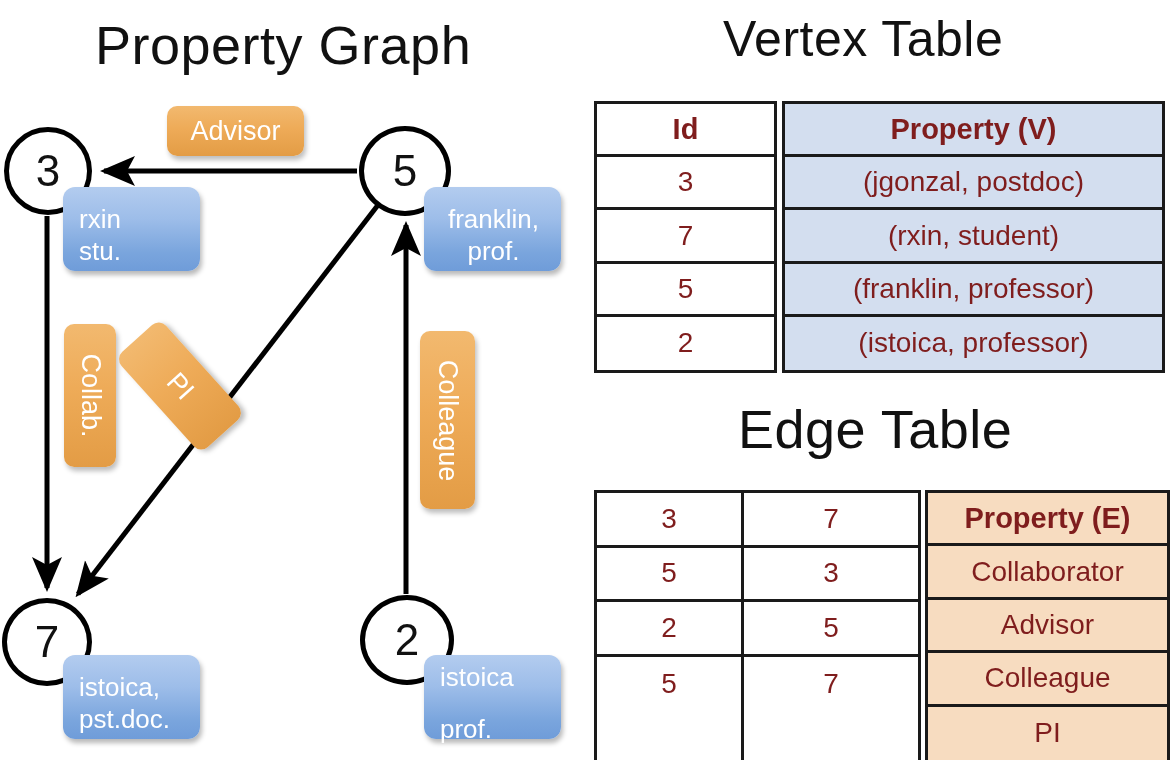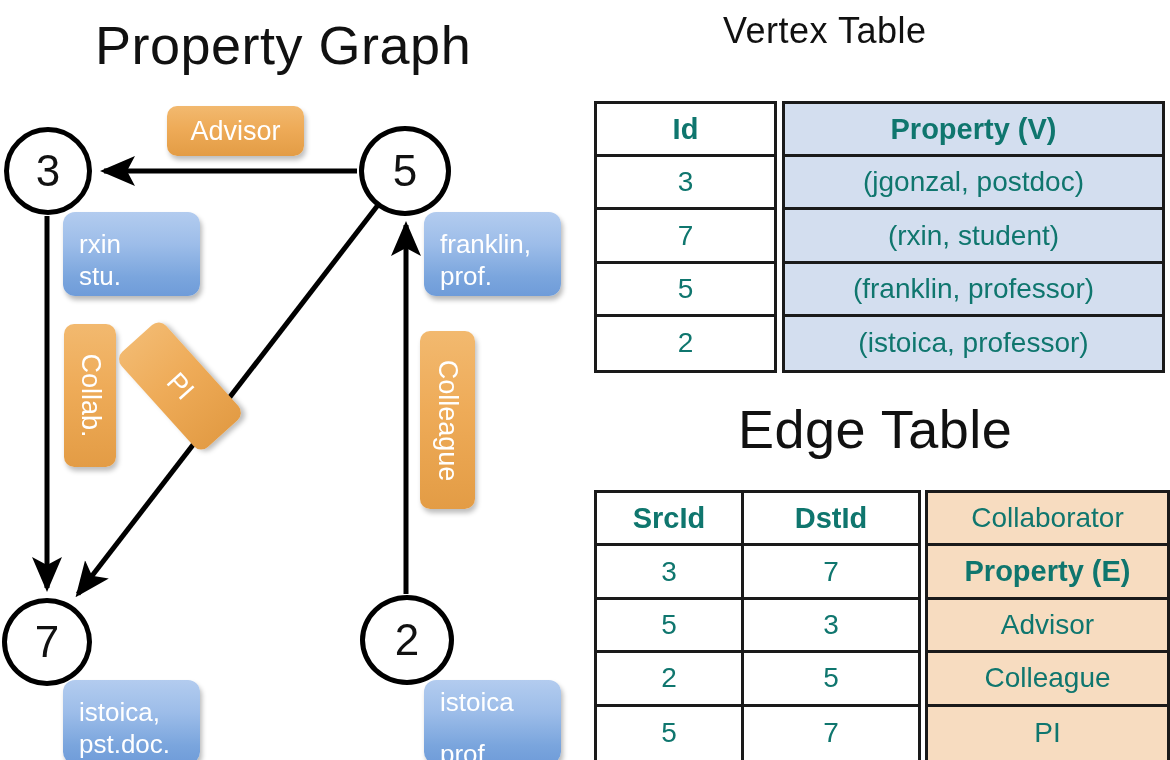--- a/index.html
+++ b/index.html
@@ -4,44 +4,44 @@
 <style>
   html,body{margin:0;padding:0;background:#ffffff;}
   body{width:1170px;height:760px;position:relative;overflow:hidden;
        font-family:"Liberation Sans","DejaVu Sans",sans-serif;color:#000;}
   .stage{position:absolute;left:0;top:0;width:1170px;height:760px;}
 
   
   .title{position:absolute;font-weight:400;color:#111;white-space:nowrap;
          letter-spacing:.5px;}
   #title-property-graph{left:95px;top:14px;font-size:54px;}
-  #title-vertex-table{left:723px;top:10px;font-size:36px;}
+  #title-vertex-table{left:723px;top:10px;font-size:50px;}
   #title-edge-table{left:738px;top:398px;font-size:54px;}
 
   
   #graph-svg{position:absolute;left:0;top:0;width:585px;height:760px;}
 
   
   .node{position:absolute;border:5px solid #000;border-radius:50%;
         background:#fff;box-sizing:border-box;display:flex;
         align-items:center;justify-content:center;}
   .node span{font-size:44px;line-height:1;color:#111;}
   #node-3{left:4px;  top:127px; width:88px; height:88px;}
   #node-5{left:359px;top:126px; width:92px; height:90px;}
   #node-7{left:2px;  top:598px; width:90px; height:88px;}
   #node-2{left:360px;top:595px; width:94px; height:90px;}
 
   
   .vprop{position:absolute;border-radius:12px;box-sizing:border-box;
          background:linear-gradient(180deg,#b3ccef 0%,#9dbde9 38%,#7aa5dd 78%,#6f9cd9 100%);
          box-shadow:2px 4px 5px rgba(0,0,0,.28);
          color:#fff;padding:22px 14px 8px 16px;line-height:1.22;
-         font-size:26px;display:flex;flex-direction:column;justify-content:center;margin-top:25px;}
+         font-size:26px;display:flex;flex-direction:column;justify-content:center;}
   #vprop-3{left:63px; top:187px; width:137px;height:84px;}
-  #vprop-5{left:424px;top:187px; width:137px;height:84px;}
+  #vprop-5{left:424px;top:187px; width:137px;height:84px;text-align:center;}
   #vprop-7{left:63px; top:655px; width:137px;height:84px;}
   #vprop-2{left:424px;top:655px; width:137px;height:84px;gap:20px;}
 
   
   .eprop{position:absolute;border-radius:10px;box-sizing:border-box;
          background:linear-gradient(180deg,#f2b96f 0%,#eeab58 45%,#e39c45 100%);
          box-shadow:2px 4px 5px rgba(0,0,0,.26);
          color:#fff;display:flex;align-items:center;justify-content:center;
          font-size:27px;white-space:nowrap;}
   #eprop-advisor{left:167px;top:106px;width:137px;height:50px;}
@@ -53,21 +53,21 @@
             transform:rotate(-42deg);}
   #eprop-pi .vtxt{transform:rotate(90deg);}
   .vtxt{display:inline-block;}
 
   
   .tbl{position:absolute;display:flex;align-items:stretch;}
   .col{display:flex;flex-direction:column;border:3px solid #1a1a1a;
        box-sizing:border-box;background:#fff;}
   .cell{display:flex;align-items:center;justify-content:center;
         border-bottom:3px solid #1a1a1a;box-sizing:border-box;
-        font-size:28px;color:#0f766e;white-space:nowrap;}
+        font-size:28px;color:#7f1d1d;white-space:nowrap;}
   .cell:last-child{border-bottom:none;}
   .cell.head{font-weight:700;font-size:29px;}
   .col.blue{background:#d3deef;text-align:right;}
   .col.blue .cell{background:#d3deef;}
   .col.peach{background:#f7dcc0;}
   .col.peach .cell{background:#f7dcc0;}
 
   
   #vertex-table{left:594px;top:101px;}
   #vertex-table .col{height:272px;}
@@ -163,35 +163,33 @@
       <div class="cell head">Property (V)</div>
       <div class="cell">(jgonzal, postdoc)</div>
       <div class="cell">(rxin, student)</div>
       <div class="cell">(franklin, professor)</div>
       <div class="cell">(istoica, professor)</div>
     </div>
   </div>
 
   <div class="tbl" id="edge-table">
     <div class="col" id="et-col-src">
-      <div class="cell head">SrcId</div>
       <div class="cell">3</div>
       <div class="cell">5</div>
       <div class="cell">2</div>
       <div class="cell">5</div>
     </div>
     <div class="col" id="et-col-dst">
-      <div class="cell head">DstId</div>
       <div class="cell">7</div>
       <div class="cell">3</div>
       <div class="cell">5</div>
       <div class="cell">7</div>
     </div>
     <div class="col peach" id="et-col-prop">
+      <div class="cell head">Property (E)</div>
       <div class="cell">Collaborator</div>
-      <div class="cell head">Property (E)</div>
       <div class="cell">Advisor</div>
       <div class="cell">Colleague</div>
       <div class="cell">PI</div>
     </div>
   </div>
 
 </div>
 
 </body></html>

